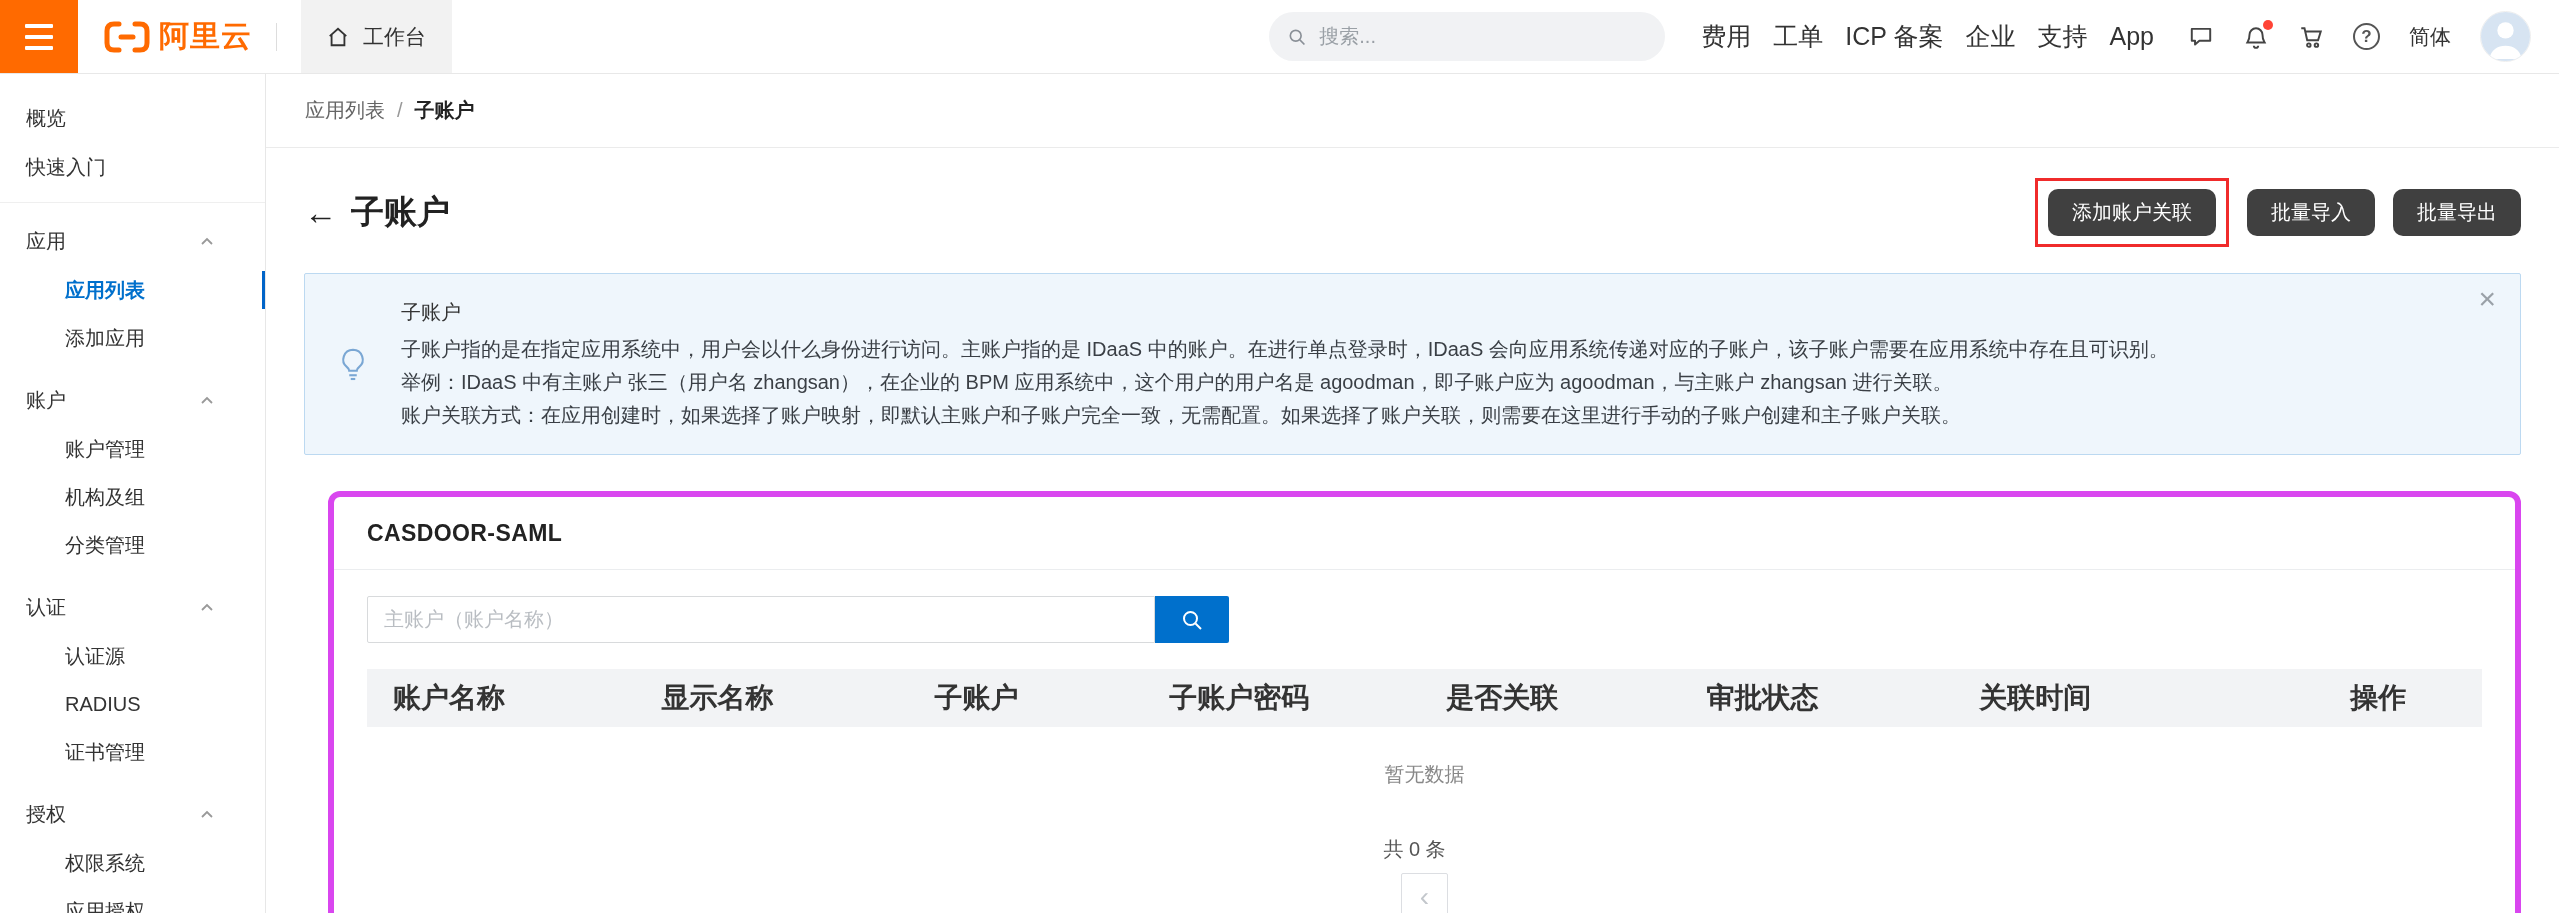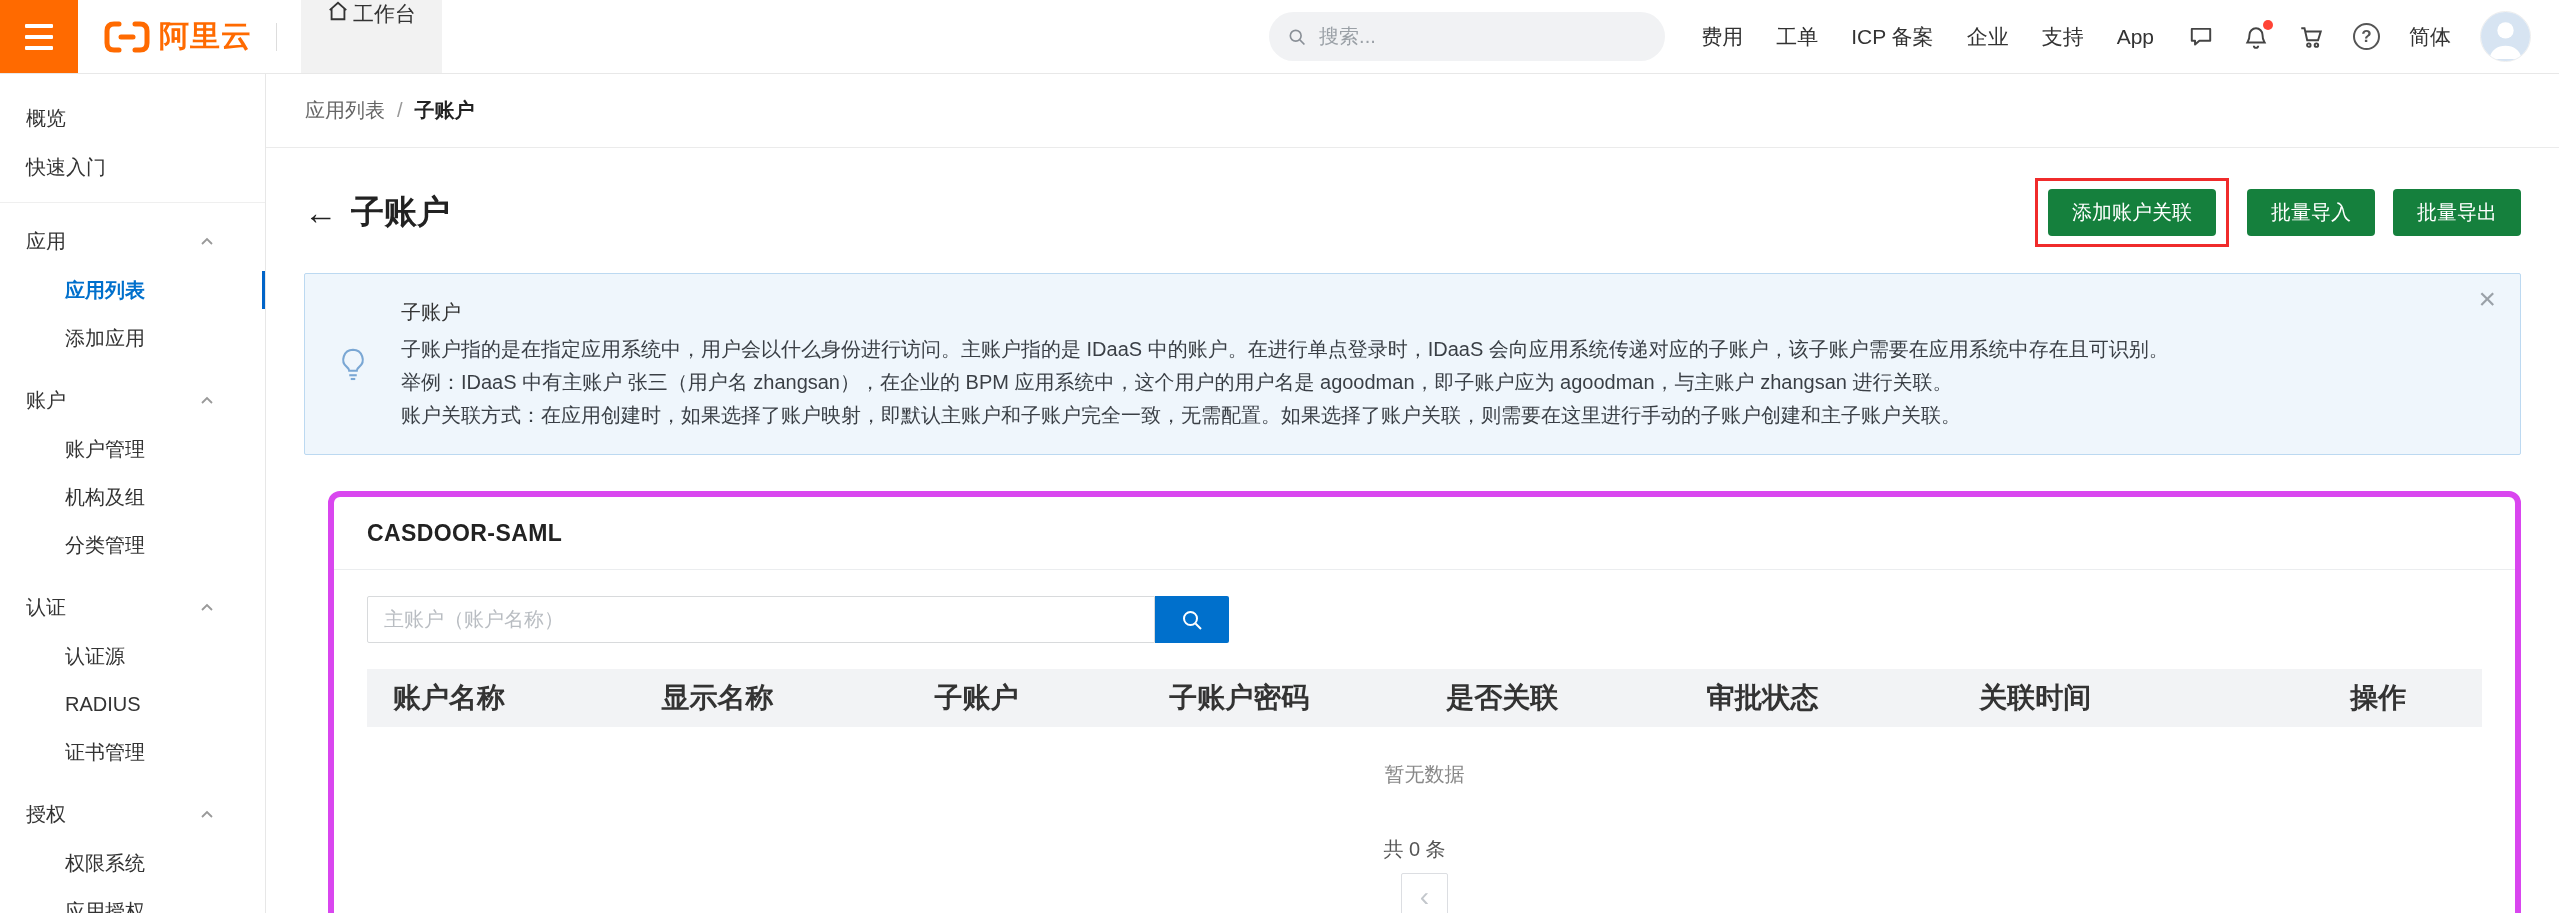--- a/index.html
+++ b/index.html
@@ -6,25 +6,25 @@
   body{font-family:"Liberation Sans","DejaVu Sans",sans-serif;color:#333;}
   .app{width:2559px;height:913px;overflow:hidden;background:#fff;display:flex;flex-direction:column;}
 
   
   .topbar{height:73px;flex:none;display:flex;align-items:center;background:#fff;border-bottom:1px solid #e8e8e8;position:relative;z-index:5;}
   .hamburger{width:78px;height:73px;background:#ff6a00;display:flex;flex-direction:column;justify-content:center;align-items:center;gap:7px;cursor:pointer;flex:none;}
   .hamburger i{width:28px;height:4px;background:#fff;border-radius:1px;}
   .logo{display:flex;align-items:center;gap:9px;margin-left:26px;cursor:pointer;}
   .logo-text{color:#ff6a00;font-size:30px;font-weight:700;letter-spacing:1px;}
   .tb-divider{width:1px;height:28px;background:#ddd;margin:0 24px;}
-  .workbench{height:73px;background:#f2f2f2;display:flex;align-items:flex-start;gap:4px;padding:0 26px;font-size:21px;color:#333;cursor:pointer;}
+  .workbench{height:73px;background:#f2f2f2;display:flex;align-items:center;gap:14px;padding:0 26px;font-size:21px;color:#333;cursor:pointer;}
   .search{margin-left:auto;width:360px;height:49px;background:#f1f2f4;border-radius:25px;display:flex;align-items:center;padding:0 18px;gap:10px;flex:none;}
   .search input{border:none;background:transparent;outline:none;font-size:20px;color:#333;width:100%;font-family:inherit;}
   .search input::placeholder{color:#9aa0a6;}
-  .tb-links{display:flex;align-items:center;gap:33px;margin-left:36px;font-size:21px;color:#333;white-space:nowrap;}
+  .tb-links{display:flex;align-items:center;gap:22px;margin-left:36px;font-size:25px;color:#333;white-space:nowrap;}
   .tb-links span{cursor:pointer;}
   .tb-icons{display:flex;align-items:center;gap:29px;margin:0 28px 0 34px;}
   .tbi{position:relative;display:flex;cursor:pointer;}
   .bell-dot{position:absolute;top:-4px;right:-4px;width:10px;height:10px;border-radius:50%;background:#ff4436;}
   .help-circle{width:27px;height:27px;border:2px solid #555;border-radius:50%;display:flex;align-items:center;justify-content:center;font-size:17px;font-weight:700;color:#555;box-sizing:border-box;}
   .locale{font-size:21px;color:#333;cursor:pointer;white-space:nowrap;}
   .avatar{width:49px;height:49px;border-radius:50%;overflow:hidden;cursor:pointer;flex:none;border:1px solid #eee;}
 
   
   .main{flex:1;display:flex;min-height:0;}
@@ -41,21 +41,21 @@
   .bc-link{color:#666;cursor:pointer;}
   .bc-sep{color:#999;margin:0 12px;}
   .bc-cur{color:#222;font-weight:700;}
   .content-pad{padding:0 38px;flex:1;min-height:0;}
 
   
   .title-row{display:flex;align-items:center;margin-top:30px;}
   .back{font-size:33px;color:#222;margin-right:14px;cursor:pointer;line-height:1;}
   .page-title{font-size:33px;font-weight:600;color:#222;margin:0;}
   .title-actions{margin-left:auto;display:flex;align-items:center;}
-  .btn{height:47px;padding:0 24px;background:#15803d;color:#fff;border:none;border-radius:4px;font-size:20px;cursor:pointer;font-family:inherit;white-space:nowrap;}
+  .btn{height:47px;padding:0 24px;background:#404040;color:#fff;border:none;border-radius:10px;font-size:20px;cursor:pointer;font-family:inherit;white-space:nowrap;}
   .title-actions > .btn{margin-left:18px;}
   .annotation{border:3px solid #f02b2b;padding:8px 10px;display:inline-flex;}
 
   
   .notice{position:relative;margin-top:26px;background:#eff6fc;border:1px solid #bcd9f1;border-radius:2px;display:flex;padding:22px 64px 22px 0;box-sizing:border-box;}
   .notice-icon{width:96px;flex:none;display:flex;justify-content:center;align-items:center;}
   .notice-body{flex:1;font-size:20px;color:#3a3f45;line-height:33px;}
   .notice-title{margin-bottom:4px;color:#333;}
   .notice-close{position:absolute;top:10px;right:24px;font-size:30px;color:#9aa1a8;cursor:pointer;line-height:1;}
 

